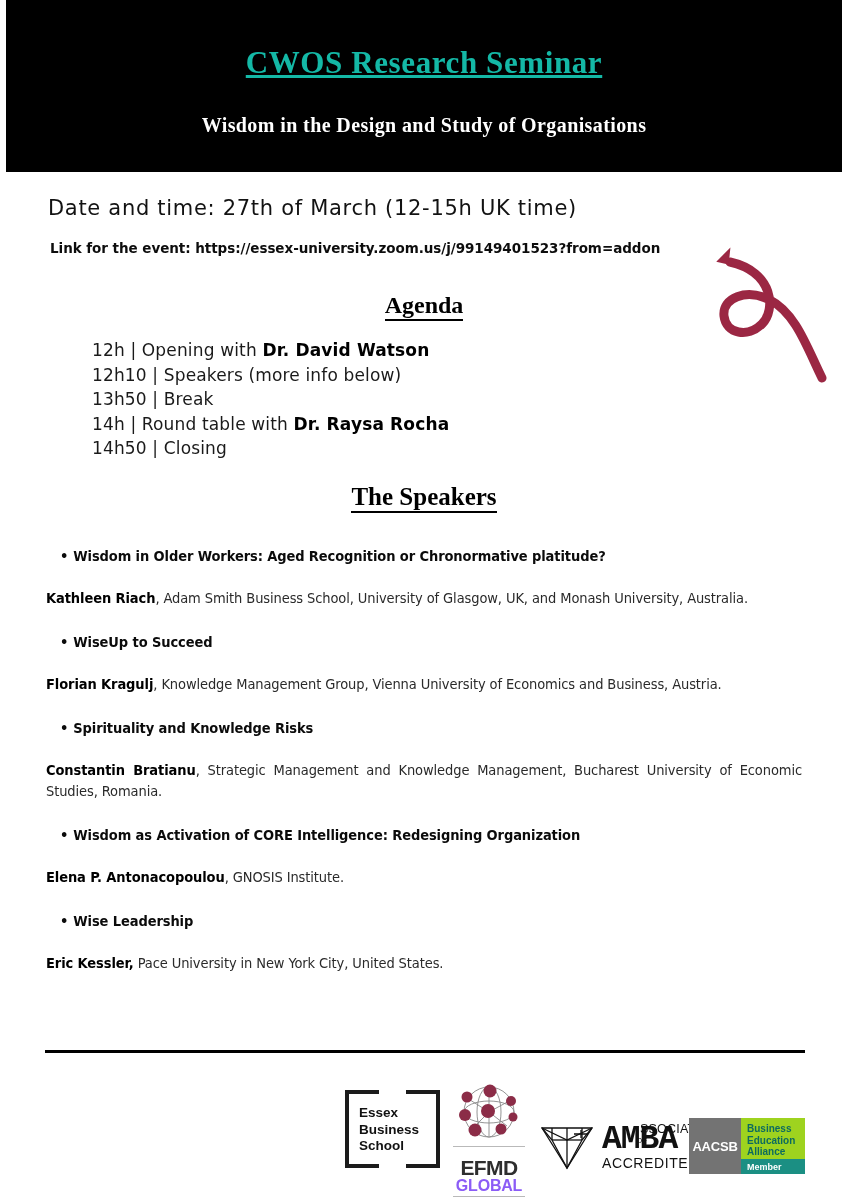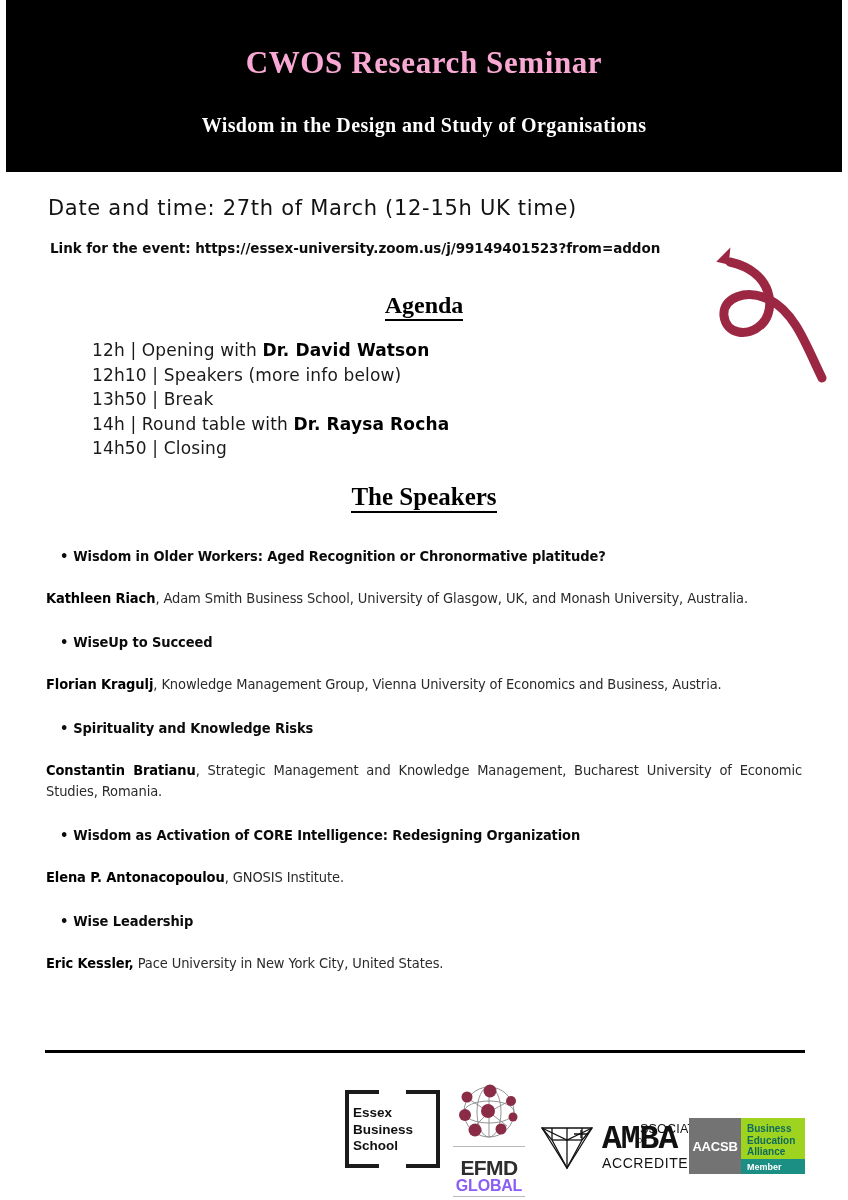--- a/index.html
+++ b/index.html
@@ -13,23 +13,24 @@
 
   
   .banner {
     position: absolute; left: 6px; top: 0; width: 836px; height: 172px;
     background: #000000;
     display: flex; flex-direction: column;
     align-items: center; justify-content: center;
   }
   .banner-title {
     font-family: "Liberation Serif", serif;
-    color: #f9a8d4; font-weight: bold; font-size: 31px;
+    color: #14b8a6; font-weight: bold; font-size: 31px;
     letter-spacing: 0.6px; text-align: left; line-height: 1.1;
     margin-top: 10px;
+    text-decoration: underline;
   }
   .banner-subtitle {
     font-family: "Liberation Serif", serif;
     color: #ffffff; font-weight: bold; font-size: 20px;
     letter-spacing: 0.4px; text-align: center; line-height: 1.1;
     margin-top: 34px;
   }
 
   
   .datetime {
@@ -115,21 +116,21 @@
     font-family: "DejaVu Sans Mono", monospace;
     font-size: 54px; font-weight: bold; color: #111; line-height: 58px;
     letter-spacing: 1px; margin-top: 2px;
   }
 
   
   .ebs { position: absolute; left: 345px; top: 12px; width: 95px; height: 78px; }
   .ebs-frame { position: absolute; inset: 0; }
   .ebs-frame i { position:absolute; background:#1b1b1b; }
   .ebs-text {
-    position: absolute; left: 8px; top: 15px;
+    position: absolute; left: 14px; top: 15px;
     font-size: 13.5px; font-weight: bold; color: #111; line-height: 16.5px;
     font-family: "Liberation Sans", sans-serif;
   }
 
   
   .efmd { position: absolute; left: 453px; top: 6px; width: 72px; text-align: center; }
   .efmd-net { width: 72px; height: 56px; }
   .efmd-efmd {
     font-size: 21px; font-weight: bold; color: #2e2e2e; line-height: 20px;
     letter-spacing: -0.6px; font-family: "Liberation Sans", sans-serif;

